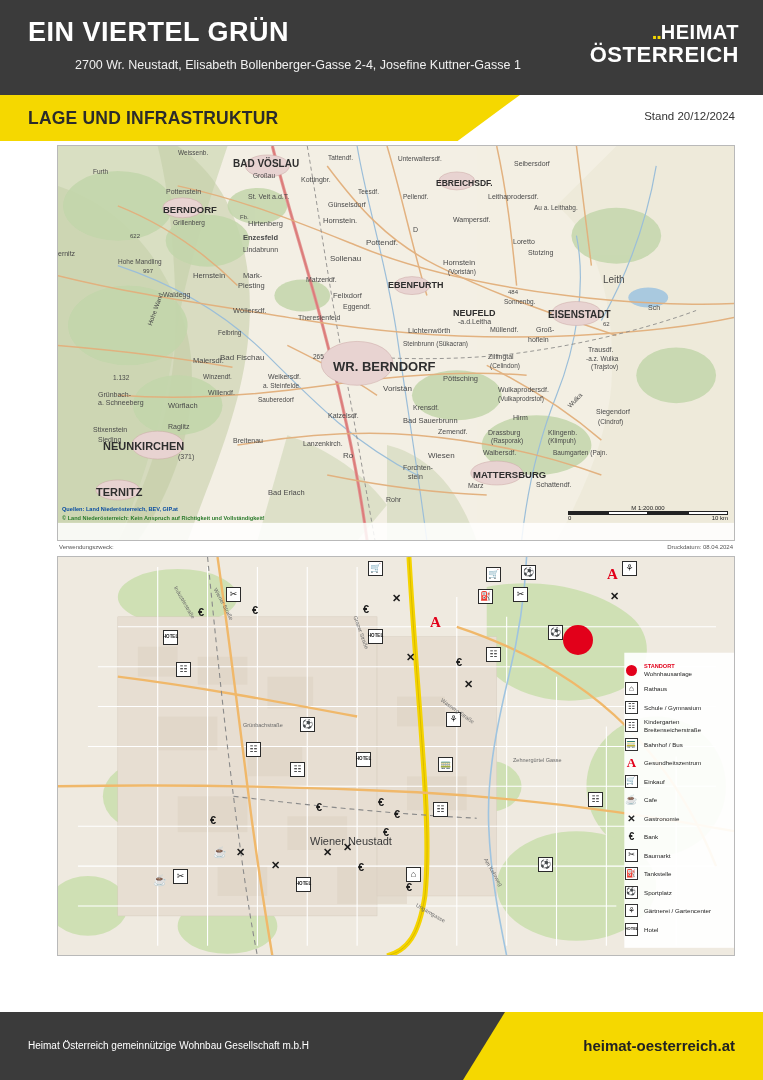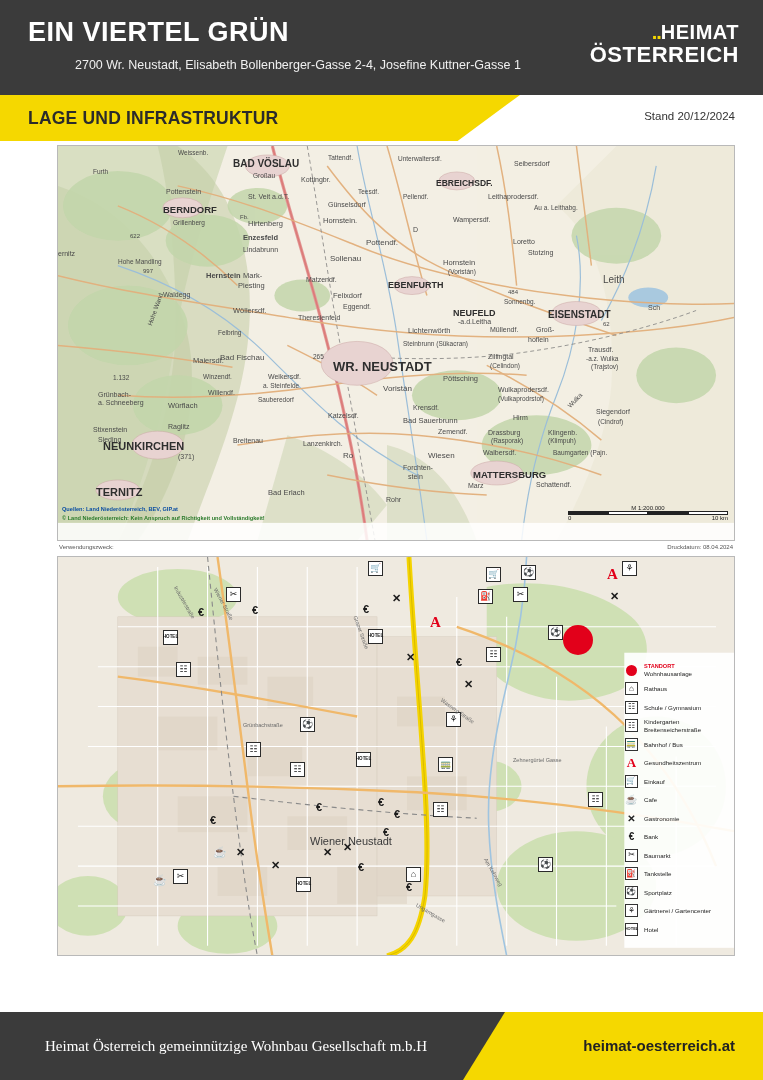--- a/index.html
+++ b/index.html
@@ -191,25 +191,24 @@
     position: absolute;
     left: 0; bottom: 0;
     width: 763px;
     height: 68px;
     background: #3b3b3b;
     display: flex;
     align-items: center;
   }
   .footer-left {
     color: #ffffff;
-    font-size: 15px;
+    font-size: 10px;
     line-height: 1.6;
-    padding-left: 45px;
+    padding-left: 28px;
     flex: 1;
-    font-family: Liberation Serif, serif;
   }
   .footer-right {
     position: relative;
     width: 300px;
     height: 68px;
   }
   .footer-yellow {
     position: absolute;
     right: 0; top: 0;
     width: 300px; height: 68px;
@@ -394,21 +393,21 @@
         <div class="city-label" style="left: 185px; top: 100px; font-size: 7px; font-weight: normal; color: rgb(74, 74, 74); white-space: nowrap;">Lindabrunn</div>
         <div class="city-label" style="left: 308px; top: 92px; font-size: 8px; font-weight: normal; color: rgb(74, 74, 74); white-space: nowrap;">Pottendf.</div>
         <div class="city-label" style="left: 455px; top: 92px; font-size: 7px; font-weight: normal; color: rgb(74, 74, 74); white-space: nowrap;">Loretto</div>
         <div class="city-label" style="left: 0px; top: 104px; font-size: 7px; font-weight: normal; color: rgb(74, 74, 74); white-space: nowrap;">ernitz</div>
         <div class="city-label" style="left: 72px; top: 87px; font-size: 6px; font-weight: normal; color: rgb(74, 74, 74); white-space: nowrap;">622</div>
         <div class="city-label" style="left: 272px; top: 108px; font-size: 8px; font-weight: normal; color: rgb(74, 74, 74); white-space: nowrap;">Sollenau</div>
         <div class="city-label" style="left: 470px; top: 103px; font-size: 7px; font-weight: normal; color: rgb(74, 74, 74); white-space: nowrap;">Stotzing</div>
         <div class="city-label" style="left: 60px; top: 112px; font-size: 6.5px; font-weight: normal; color: rgb(74, 74, 74); white-space: nowrap;">Hohe Mandling</div>
         <div class="city-label" style="left: 85px; top: 122px; font-size: 6px; font-weight: normal; color: rgb(74, 74, 74); white-space: nowrap;">997</div>
         <div class="city-label" style="left: 385px; top: 112px; font-size: 7.5px; font-weight: normal; color: rgb(74, 74, 74); white-space: nowrap;">Hornstein</div>
-        <div class="city-label" style="left: 148px; top: 125px; font-size: 7.5px; font-weight: bold; color: rgb(74, 74, 74); white-space: nowrap; text-align: right;">Hernstein</div>
+        <div class="city-label" style="left: 135px; top: 125px; font-size: 7.5px; font-weight: normal; color: rgb(74, 74, 74); white-space: nowrap; text-align: right;">Hernstein</div>
         <div class="city-label" style="left: 390px; top: 122px; font-size: 6.5px; font-weight: normal; color: rgb(74, 74, 74); white-space: nowrap;">(Voristán)</div>
         <div class="city-label" style="left: 185px; top: 125px; font-size: 7.5px; font-weight: normal; color: rgb(74, 74, 74); white-space: nowrap;">Mark-</div>
         <div class="city-label" style="left: 180px; top: 135px; font-size: 7.5px; font-weight: normal; color: rgb(74, 74, 74); white-space: nowrap;">Piesting</div>
         <div class="city-label" style="left: 248px; top: 130px; font-size: 7px; font-weight: normal; color: rgb(74, 74, 74); white-space: nowrap;">Matzendf.</div>
         <div class="city-label" style="left: 330px; top: 134px; font-size: 9px; font-weight: bold; color: rgb(46, 46, 46); white-space: nowrap;">EBENFURTH</div>
         <div class="city-label" style="left: 105px; top: 145px; font-size: 7px; font-weight: normal; color: rgb(74, 74, 74); white-space: nowrap;">Waldegg</div>
         <div class="city-label" style="left: 275px; top: 145px; font-size: 7.5px; font-weight: normal; color: rgb(74, 74, 74); white-space: nowrap;">Felixdorf</div>
         <div class="city-label" style="left: 450px; top: 143px; font-size: 6px; font-weight: normal; color: rgb(74, 74, 74); white-space: nowrap;">484</div>
         <div class="city-label" style="left: 545px; top: 128px; font-size: 10px; font-weight: normal; color: rgb(74, 74, 74); white-space: nowrap;">Leith</div>
         <div class="city-label" style="left: 285px; top: 157px; font-size: 7px; font-weight: normal; color: rgb(74, 74, 74); white-space: nowrap;">Eggendf.</div>
@@ -424,21 +423,21 @@
         <div class="city-label" style="left: 160px; top: 183px; font-size: 6.5px; font-weight: normal; color: rgb(74, 74, 74); white-space: nowrap;">Felbring</div>
         <div class="city-label" style="left: 432px; top: 180px; font-size: 7px; font-weight: normal; color: rgb(74, 74, 74); white-space: nowrap;">Müllendf.</div>
         <div class="city-label" style="left: 478px; top: 180px; font-size: 7px; font-weight: normal; color: rgb(74, 74, 74); white-space: nowrap;">Groß-</div>
         <div class="city-label" style="left: 162px; top: 196px; font-size: 8px; font-weight: normal; color: rgb(74, 74, 74); white-space: nowrap; margin-top: 11px;">Bad Fischau</div>
         <div class="city-label" style="left: 345px; top: 194px; font-size: 6.5px; font-weight: normal; color: rgb(74, 74, 74); white-space: nowrap;">Steinbrunn (Sükacran)</div>
         <div class="city-label" style="left: 470px; top: 190px; font-size: 7px; font-weight: normal; color: rgb(74, 74, 74); white-space: nowrap;">hoflein</div>
         <div class="city-label" style="left: 88px; top: 178px; font-size: 6.5px; font-weight: normal; color: rgb(74, 74, 74); white-space: nowrap; transform: rotate(-70deg); transform-origin: left top;">Hohe Wand</div>
         <div class="city-label" style="left: 255px; top: 207px; font-size: 6.5px; font-weight: normal; color: rgb(74, 74, 74); white-space: nowrap;">265</div>
         <div class="city-label" style="left: 430px; top: 207px; font-size: 7px; font-weight: normal; color: rgb(74, 74, 74); white-space: nowrap;">Zillingtal</div>
         <div class="city-label" style="left: 530px; top: 200px; font-size: 7px; font-weight: normal; color: rgb(74, 74, 74); white-space: nowrap;">Trausdf.</div>
-        <div class="city-label" style="left: 275px; top: 213px; font-size: 13px; font-weight: bold; color: rgb(46, 46, 46); white-space: nowrap;">WR. NEUSTADT</div>
+        <div class="city-label" style="left: 275px; top: 213px; font-size: 13px; font-weight: bold; color: rgb(46, 46, 46); white-space: nowrap;">WR. BERNDORF</div>
         <div class="city-label" style="left: 432px; top: 216px; font-size: 6.5px; font-weight: normal; color: rgb(74, 74, 74); white-space: nowrap;">(Celindon)</div>
         <div class="city-label" style="left: 528px; top: 209px; font-size: 6.5px; font-weight: normal; color: rgb(74, 74, 74); white-space: nowrap;">-a.z. Wulka</div>
         <div class="city-label" style="left: 135px; top: 210px; font-size: 7.5px; font-weight: normal; color: rgb(74, 74, 74); white-space: nowrap;">Maiersdf.</div>
         <div class="city-label" style="left: 533px; top: 217px; font-size: 6.5px; font-weight: normal; color: rgb(74, 74, 74); white-space: nowrap;">(Trajstov)</div>
         <div class="city-label" style="left: 55px; top: 228px; font-size: 6.5px; font-weight: normal; color: rgb(74, 74, 74); white-space: nowrap;">1.132</div>
         <div class="city-label" style="left: 145px; top: 227px; font-size: 6.5px; font-weight: normal; color: rgb(74, 74, 74); white-space: nowrap;">Winzendf.</div>
         <div class="city-label" style="left: 210px; top: 227px; font-size: 7px; font-weight: normal; color: rgb(74, 74, 74); white-space: nowrap;">Weikersdf.</div>
         <div class="city-label" style="left: 385px; top: 228px; font-size: 7.5px; font-weight: normal; color: rgb(74, 74, 74); white-space: nowrap;">Pöttsching</div>
         <div class="city-label" style="left: 205px; top: 236px; font-size: 6.5px; font-weight: normal; color: rgb(74, 74, 74); white-space: nowrap;">a. Steinfelde</div>
         <div class="city-label" style="left: 325px; top: 238px; font-size: 8px; font-weight: normal; color: rgb(74, 74, 74); white-space: nowrap;">Voristán</div>

